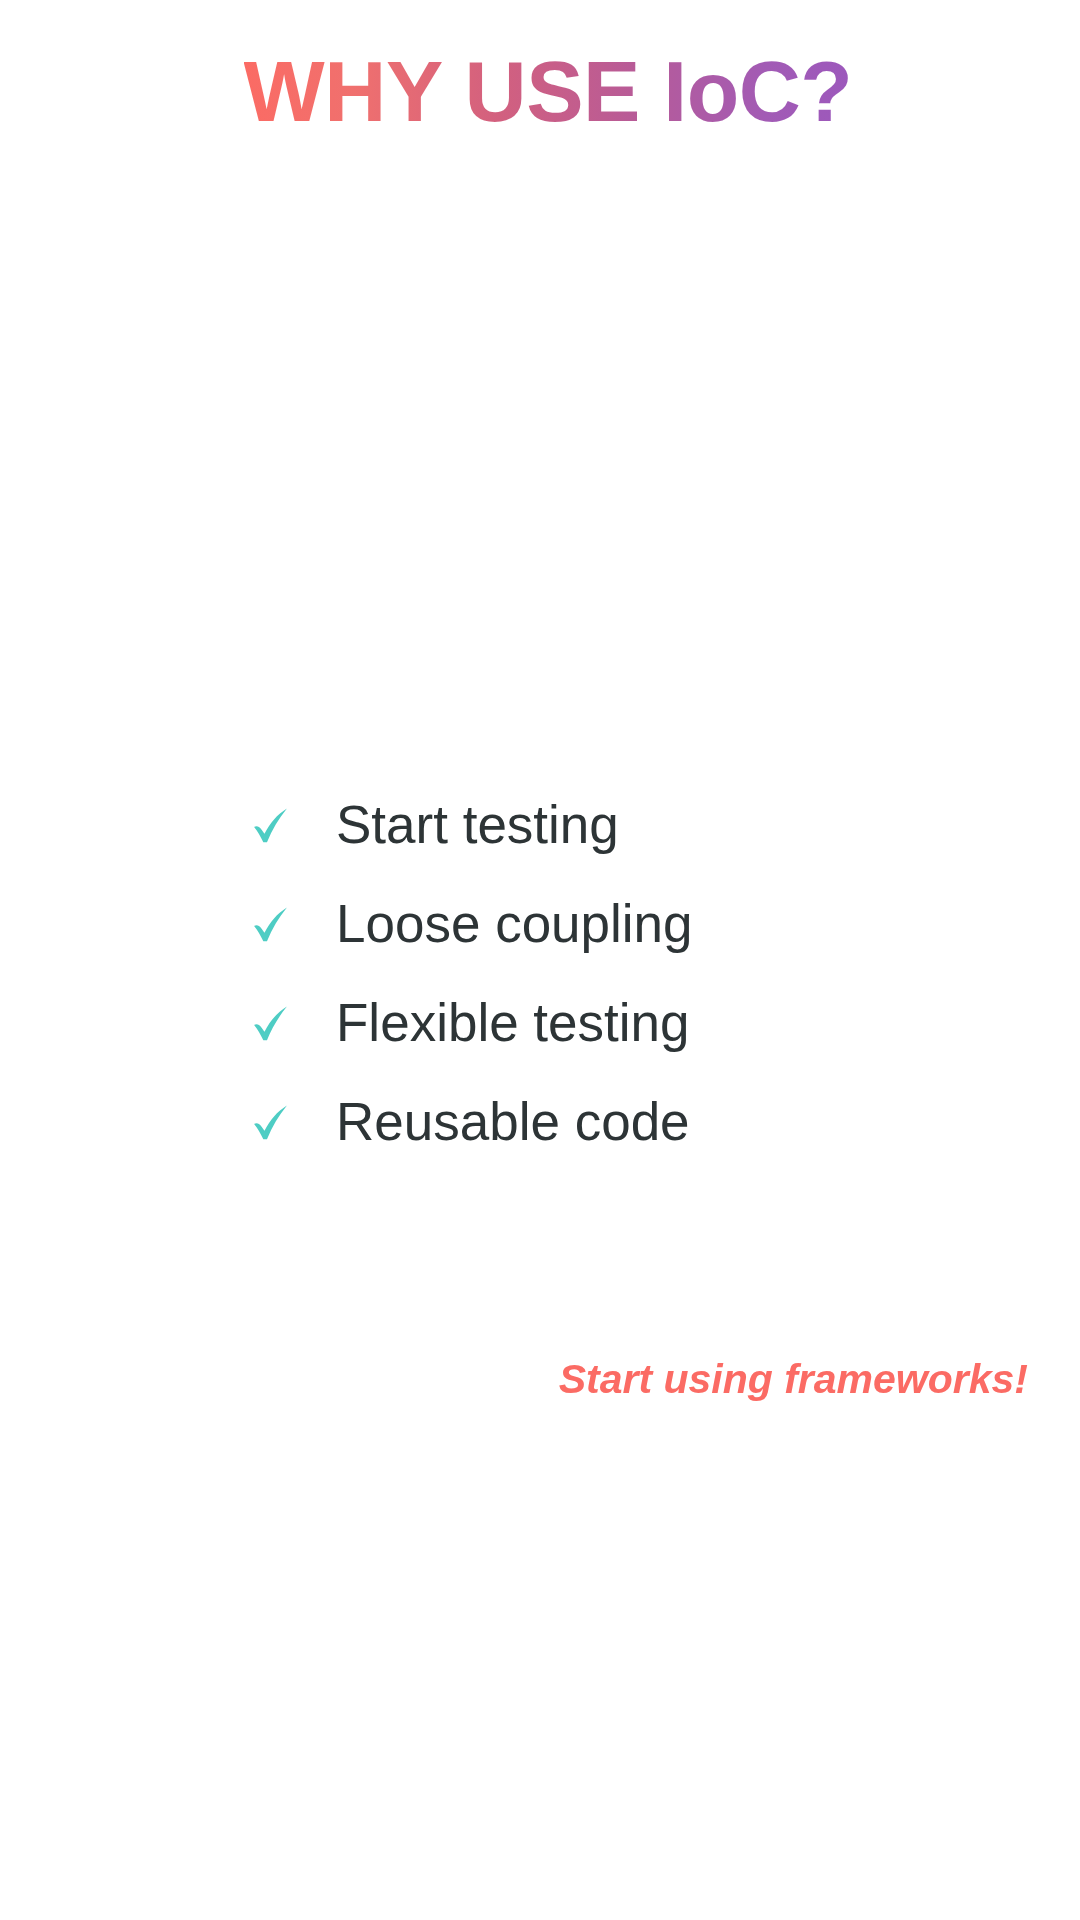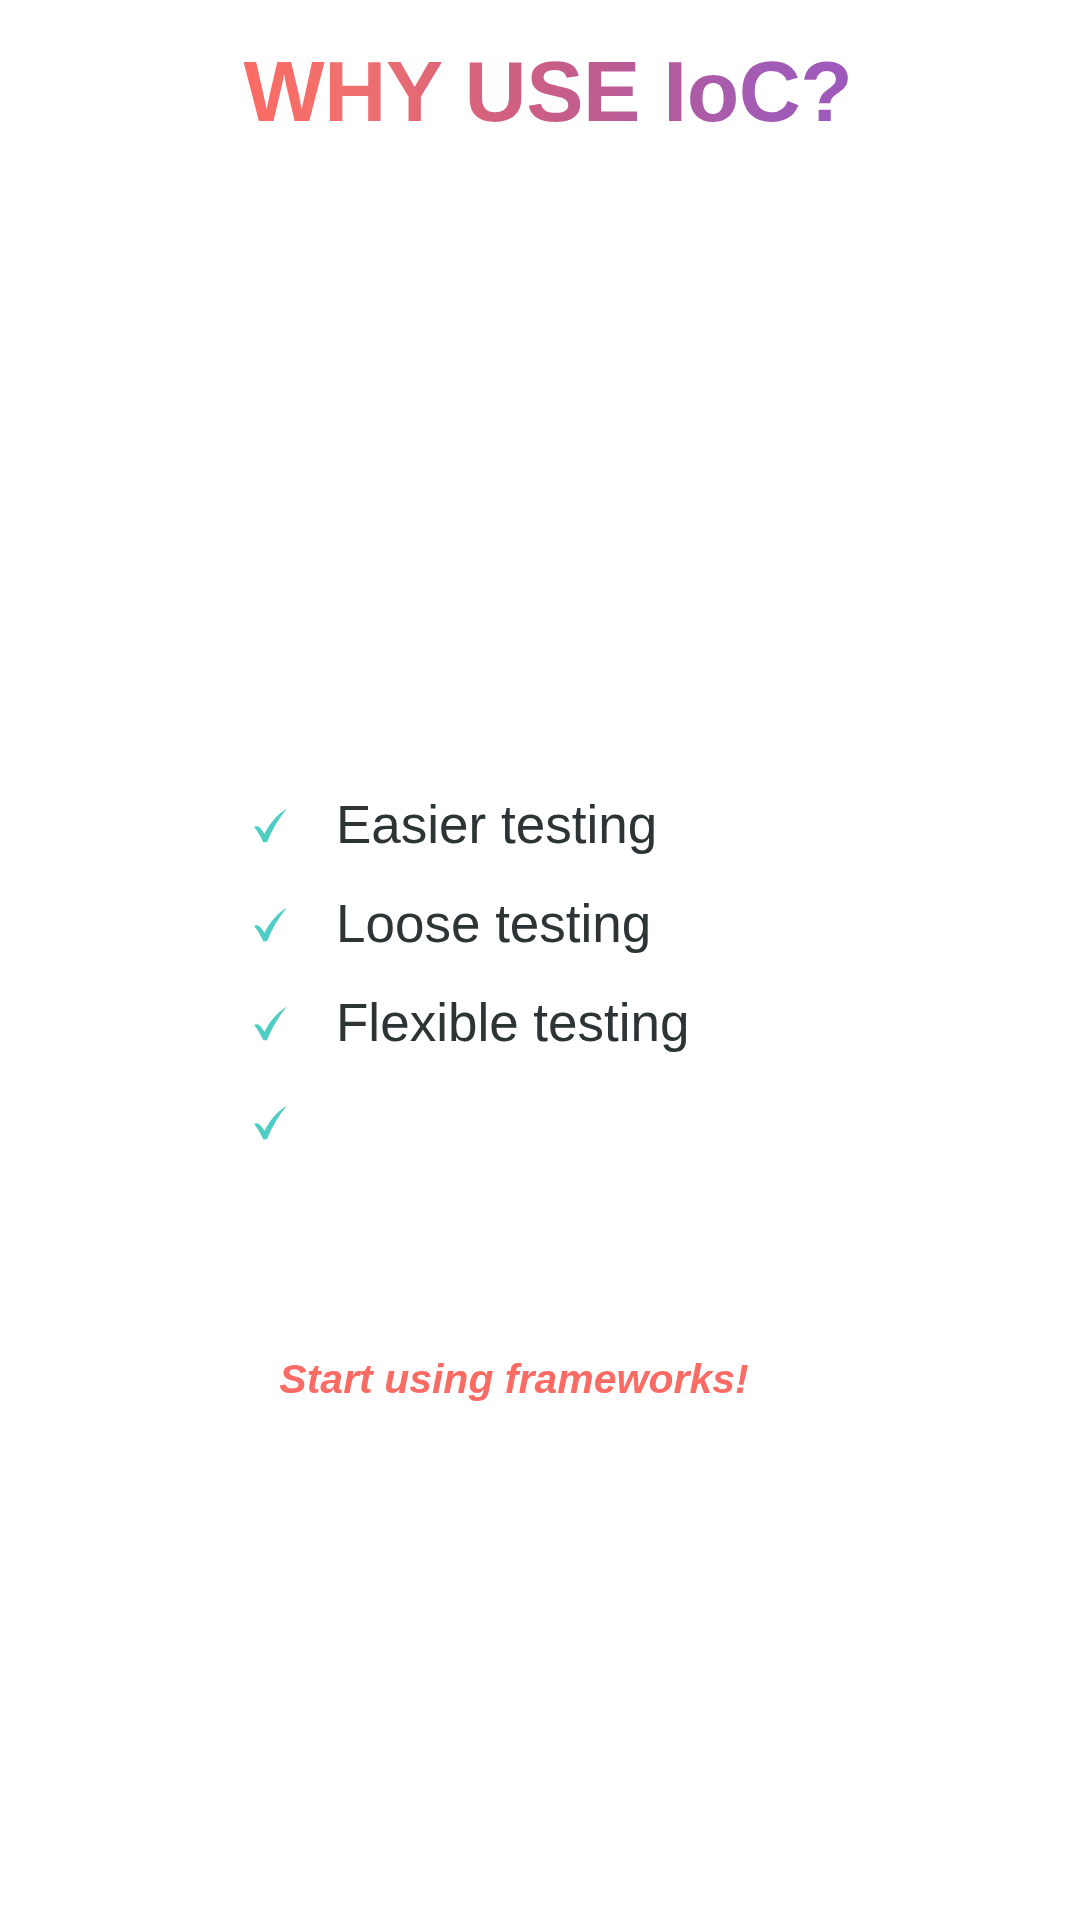--- a/index.html
+++ b/index.html
@@ -86,21 +86,21 @@
     white-space: nowrap;
     margin-left: 32px;
   }
 
   
   .cta-wrap {
     position: absolute;
     top: 1355px;
     left: 0;
     width: 1028px;
-    text-align: center;
+    text-align: right;
   }
 
   .cta-text {
     display: inline-block;
     font-family: "Liberation Sans", sans-serif;
     font-size: 41px;
     font-weight: 700;
     font-style: italic;
     color: #FB6B64;
     line-height: 1.2;
@@ -117,47 +117,48 @@
   </div>
 
   <ul class="benefits">
 
     <li class="benefit-row">
       <span class="check-icon">
         <svg viewBox="0 0 24 24" aria-hidden="true">
           <path d="M3.2 13.0 C4.6 12.2 5.9 12.9 6.9 14.2 L8.6 16.6 C11.4 11.0 15.2 6.6 20.3 3.4 C16.1 8.6 12.6 14.4 9.9 21.0 L8.0 21.0 C6.6 18.0 5.1 15.4 3.2 13.0 Z" fill="#4ECDC4"></path>
         </svg>
       </span>
-      <span class="benefit-label">Easier testing</span>
+      <span class="benefit-label">Start testing</span>
     </li>
 
     <li class="benefit-row">
       <span class="check-icon">
         <svg viewBox="0 0 24 24" aria-hidden="true">
           <path d="M3.2 13.0 C4.6 12.2 5.9 12.9 6.9 14.2 L8.6 16.6 C11.4 11.0 15.2 6.6 20.3 3.4 C16.1 8.6 12.6 14.4 9.9 21.0 L8.0 21.0 C6.6 18.0 5.1 15.4 3.2 13.0 Z" fill="#4ECDC4"></path>
         </svg>
       </span>
-      <span class="benefit-label">Loose testing</span>
+      <span class="benefit-label">Loose coupling</span>
     </li>
 
     <li class="benefit-row">
       <span class="check-icon">
         <svg viewBox="0 0 24 24" aria-hidden="true">
           <path d="M3.2 13.0 C4.6 12.2 5.9 12.9 6.9 14.2 L8.6 16.6 C11.4 11.0 15.2 6.6 20.3 3.4 C16.1 8.6 12.6 14.4 9.9 21.0 L8.0 21.0 C6.6 18.0 5.1 15.4 3.2 13.0 Z" fill="#4ECDC4"></path>
         </svg>
       </span>
       <span class="benefit-label">Flexible testing</span>
     </li>
 
     <li class="benefit-row">
       <span class="check-icon">
         <svg viewBox="0 0 24 24" aria-hidden="true">
           <path d="M3.2 13.0 C4.6 12.2 5.9 12.9 6.9 14.2 L8.6 16.6 C11.4 11.0 15.2 6.6 20.3 3.4 C16.1 8.6 12.6 14.4 9.9 21.0 L8.0 21.0 C6.6 18.0 5.1 15.4 3.2 13.0 Z" fill="#4ECDC4"></path>
         </svg>
       </span>
+      <span class="benefit-label">Reusable code</span>
     </li>
 
   </ul>
 
   <div class="cta-wrap">
     <p class="cta-text">Start using frameworks!</p>
   </div>
 
 </div>
 

